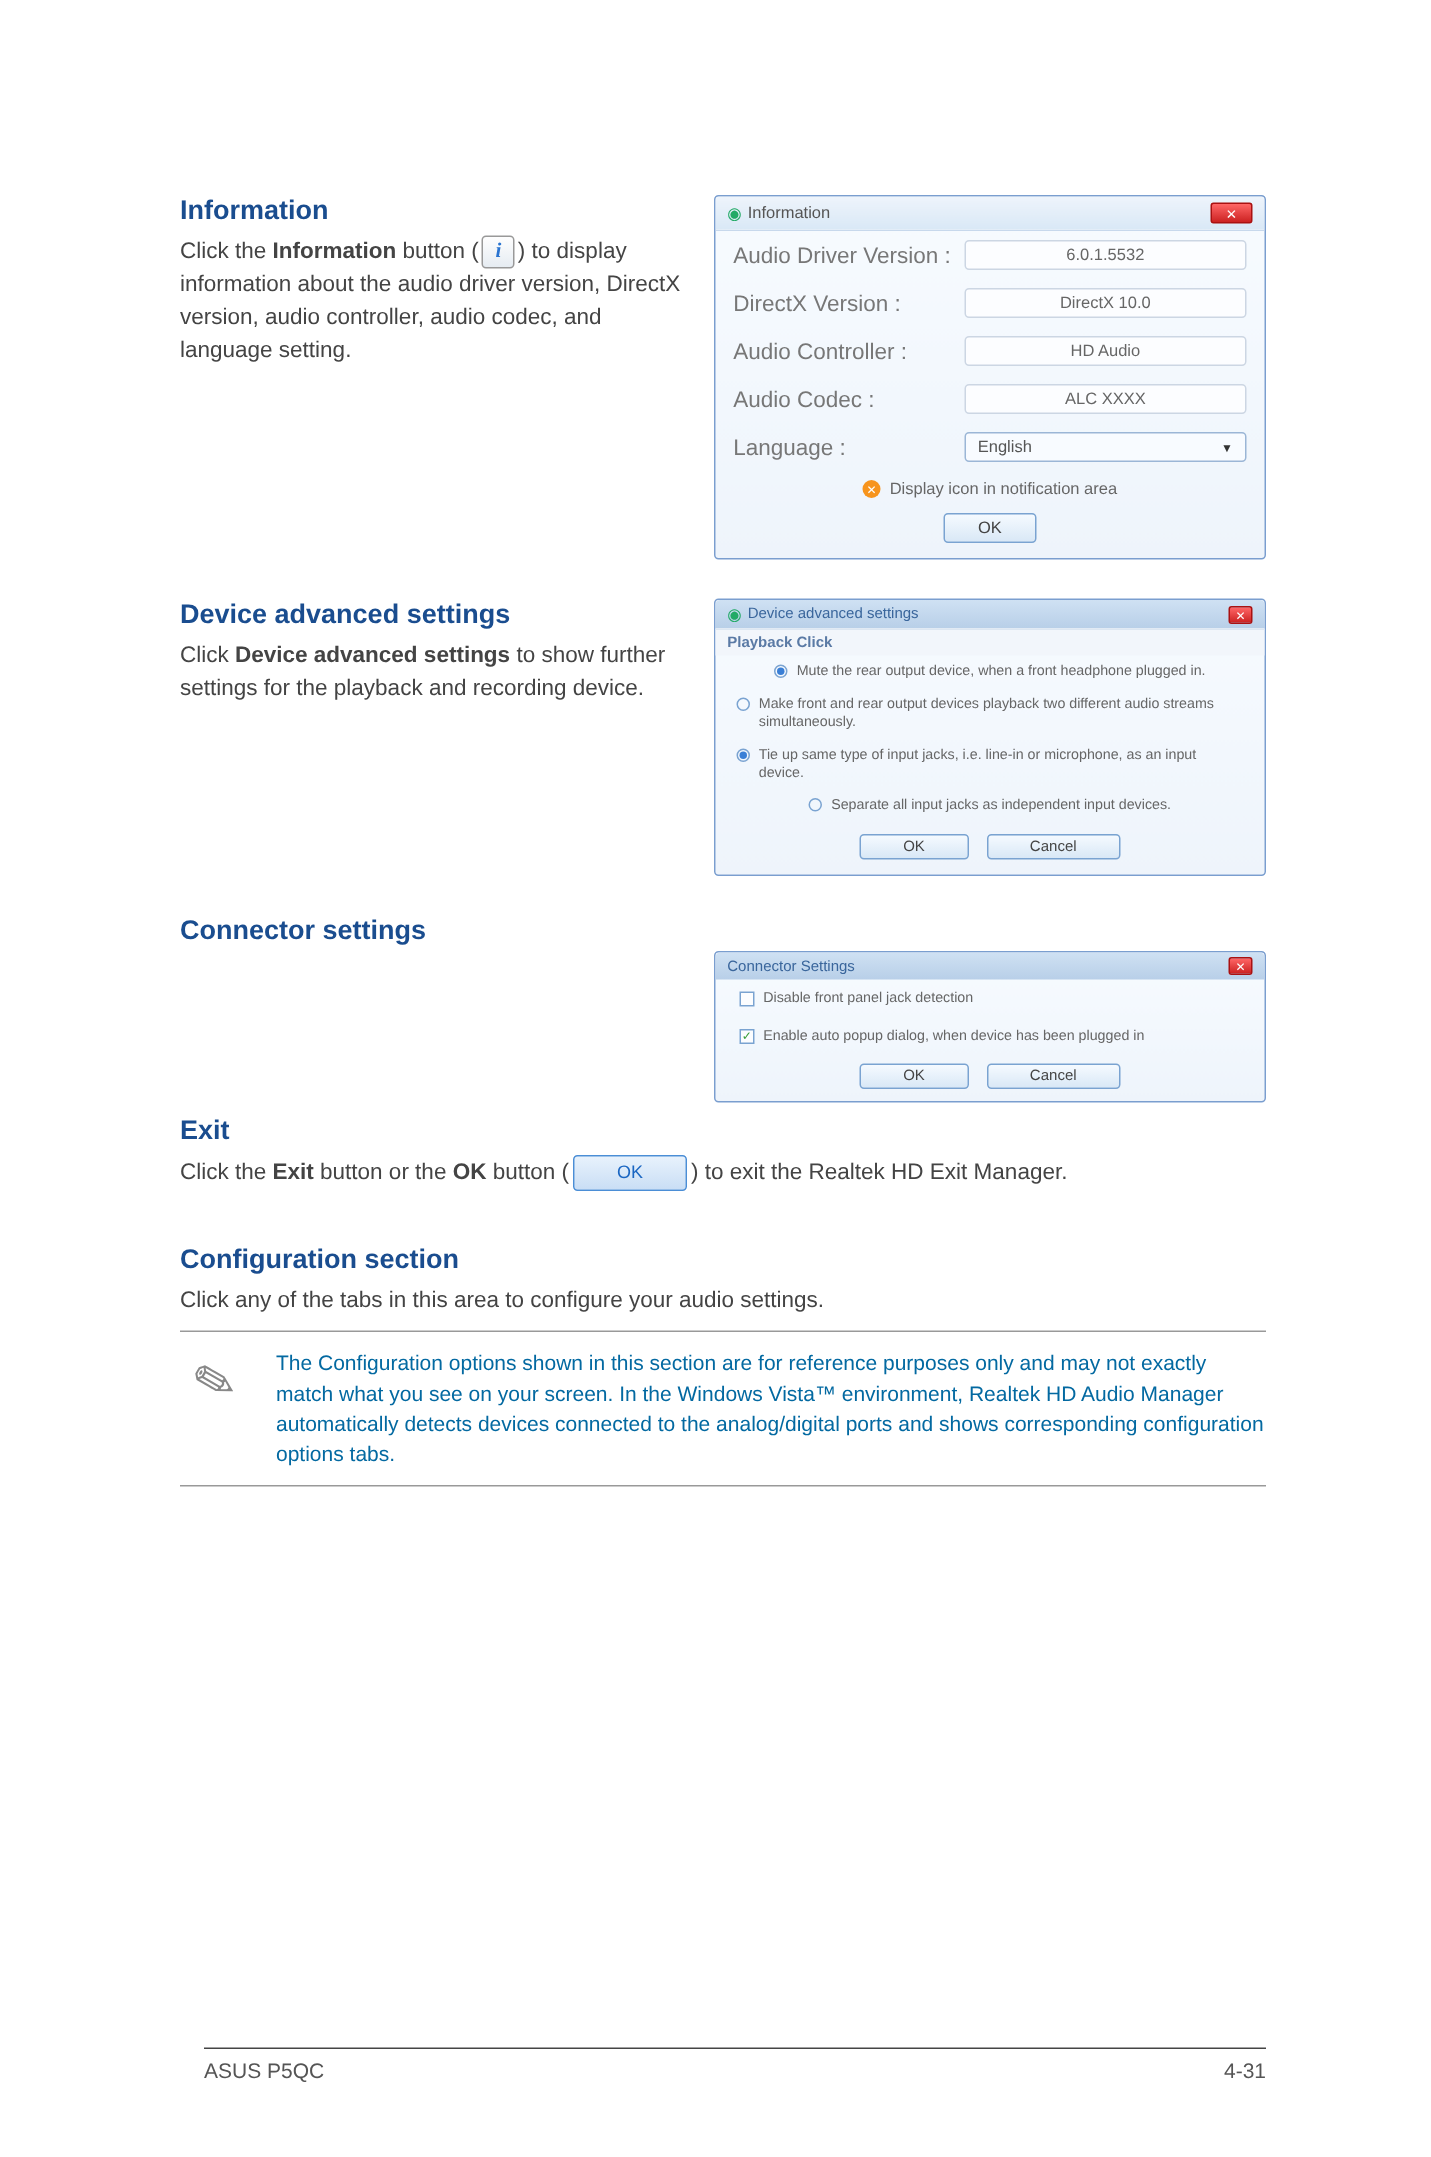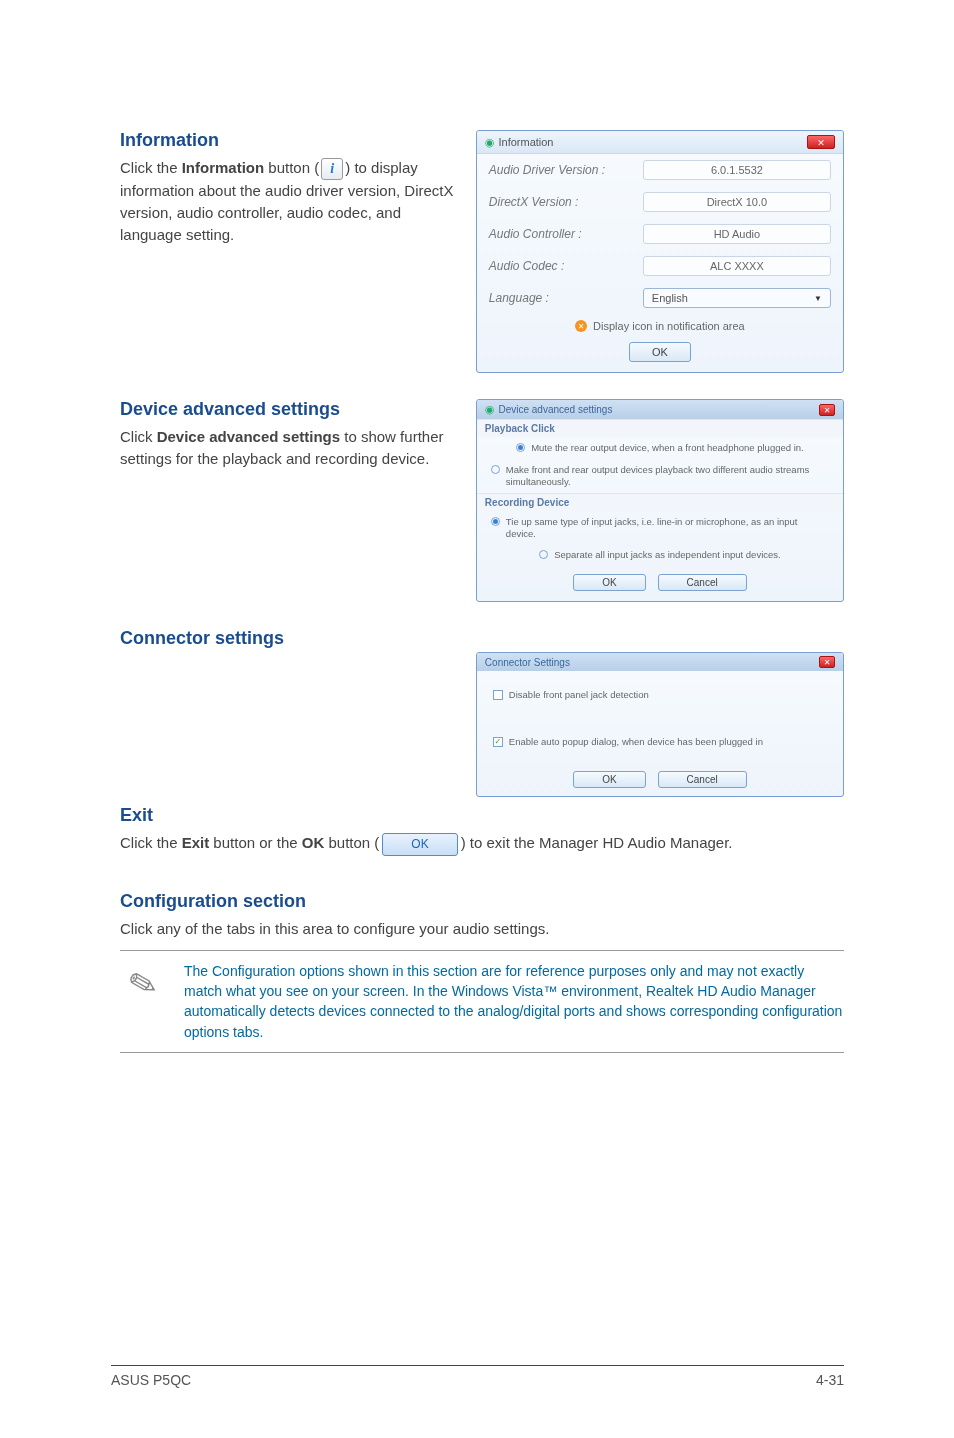--- a/index.html
+++ b/index.html
@@ -70,21 +70,21 @@
     text-align:center;
     font-size:8px;
     line-height:12px;
     border:1px solid #a11;
   }
   .info-row {
     display:flex;
     padding: 6px 12px;
     align-items:center;
   }
-  .info-label { width:45%; color:#777; font-size:12px;font-style:italic;}
+  .info-label { width:45%; color:#777; font-size:15px;}
   .info-val-box {
     width:55%;
     border:1px solid #ccd6e3;
     border-radius:3px;
     padding:3px 8px;
     background:#fcfdff;
     text-align:left;
     font-size:11px;
     color:#666;
     display:flex;
@@ -171,21 +171,21 @@
   .conn-title {
     background:linear-gradient(#cfe1f3,#b8cfe8);
     padding:3px 8px;
     font-size:10px;
     color:#3a669c;
     display:flex;justify-content:space-between;align-items:center;
     border-radius:3px 3px 0 0;
   }
   .check-row {
     display:flex;gap:6px;align-items:center;
-    padding:18px 16px;font-size:9.5px;color:#666;
+    padding:7px 16px;font-size:9.5px;color:#666;
   }
   .chkbox {
     width:10px;height:10px;border:1px solid #7aa3d1;
     background:#fcfdff;flex-shrink:0;
     display:flex;align-items:center;justify-content:center;
     font-size:8px;color:#3a9f3a;
   }
 
   
   .inline-btn-box {
@@ -227,21 +227,21 @@
   .pencil-icon {
     width:46px;height:46px;flex-shrink:0;
     display:flex;align-items:center;justify-content:center;
     font-size:34px;color:#888;
     transform:rotate(-15deg);
   }
   .note-text { font-size:14px;line-height:1.45;color:#0369a1;}
   .footer {
     position:absolute;
     bottom:50px;
-    left:111px;right:110px;
+    left:136px;right:110px;
     display:flex;justify-content:space-between;
     font-size:14px;color:#555;
     border-top:1px solid #444;
     padding-top:6px;
   }
 </style>
 </head>
 <body>
 
 <div class="two-col">
@@ -314,21 +314,20 @@
       </div>
       <div class="group-header">Playback Click</div>
       <div class="radio-row">
         <span class="radio checked"></span>
         <span>Mute the rear output device, when a front headphone plugged in.</span>
       </div>
       <div class="radio-row">
         <span class="radio"></span>
         <span>Make front and rear output devices playback two different audio streams simultaneously.</span>
       </div>
-      <div class="group-header">Recording Device</div>
       <div class="radio-row">
         <span class="radio checked"></span>
         <span>Tie up same type of input jacks, i.e. line-in or microphone, as an input device.</span>
       </div>
       <div class="radio-row">
         <span class="radio"></span>
         <span>Separate all input jacks as independent input devices.</span>
       </div>
       <div class="btn-row">
         <span class="win-btn-sm">OK</span>
@@ -360,21 +359,21 @@
         <span class="win-btn-sm">OK</span>
         <span class="win-btn-sm">Cancel</span>
       </div>
     </div>
   </div>
 </div>
 
 <div style="margin-bottom:35px;">
   <div class="section-heading">Exit</div>
   <p class="body-text">
-    <span>Click the </span><span class="bold">Exit</span><span> button or the </span><span class="bold">OK</span><span> button (</span><span class="inline-ok-btn">OK</span><span>) to exit the Manager HD Audio Manager.</span>
+    <span>Click the </span><span class="bold">Exit</span><span> button or the </span><span class="bold">OK</span><span> button (</span><span class="inline-ok-btn">OK</span><span>) to exit the Realtek HD Exit Manager.</span>
   </p>
 </div>
 
 <div>
   <div class="section-heading">Configuration section</div>
   <p class="body-text">Click any of the tabs in this area to configure your audio settings.</p>
   <div class="note-row">
     <div class="pencil-icon">✎</div>
     <div class="note-text">The Configuration options shown in this section are for reference purposes only and may not exactly match what you see on your screen. In the Windows Vista™ environment, Realtek HD Audio Manager automatically detects devices connected to the analog/digital ports and shows corresponding  configuration options tabs.</div>
   </div>

